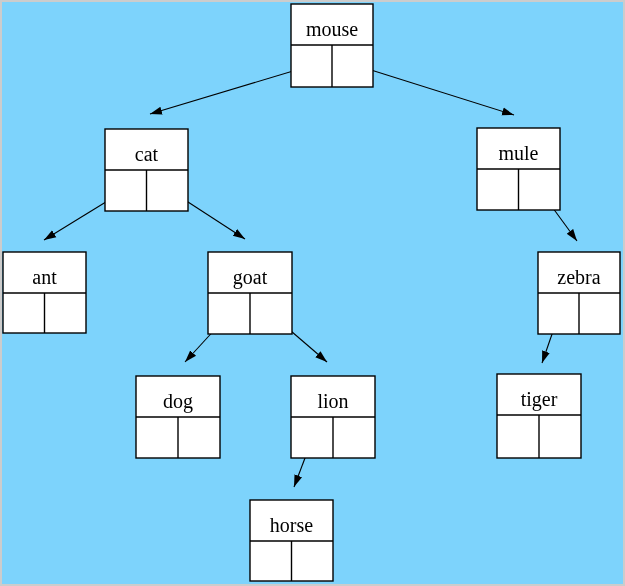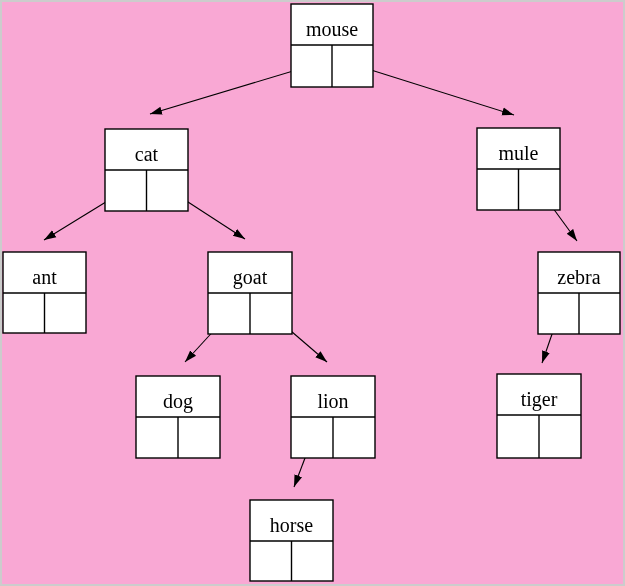--- a/index.html
+++ b/index.html
@@ -7,21 +7,21 @@
     padding: 0;
     background: #ffffff;
     font-family: "Liberation Serif", "DejaVu Serif", serif;
   }
   .frame {
     position: relative;
     width: 625px;
     height: 586px;
     box-sizing: border-box;
     border: 2px solid #cccccc;
-    background: #f9a8d4;
+    background: #7dd3fc;
     overflow: hidden;
   }
   svg { display: block; }
   .node-label {
     font-family: "Liberation Serif", "DejaVu Serif", serif;
     font-size: 20px;
   }
 </style>
 </head>
 <body>

